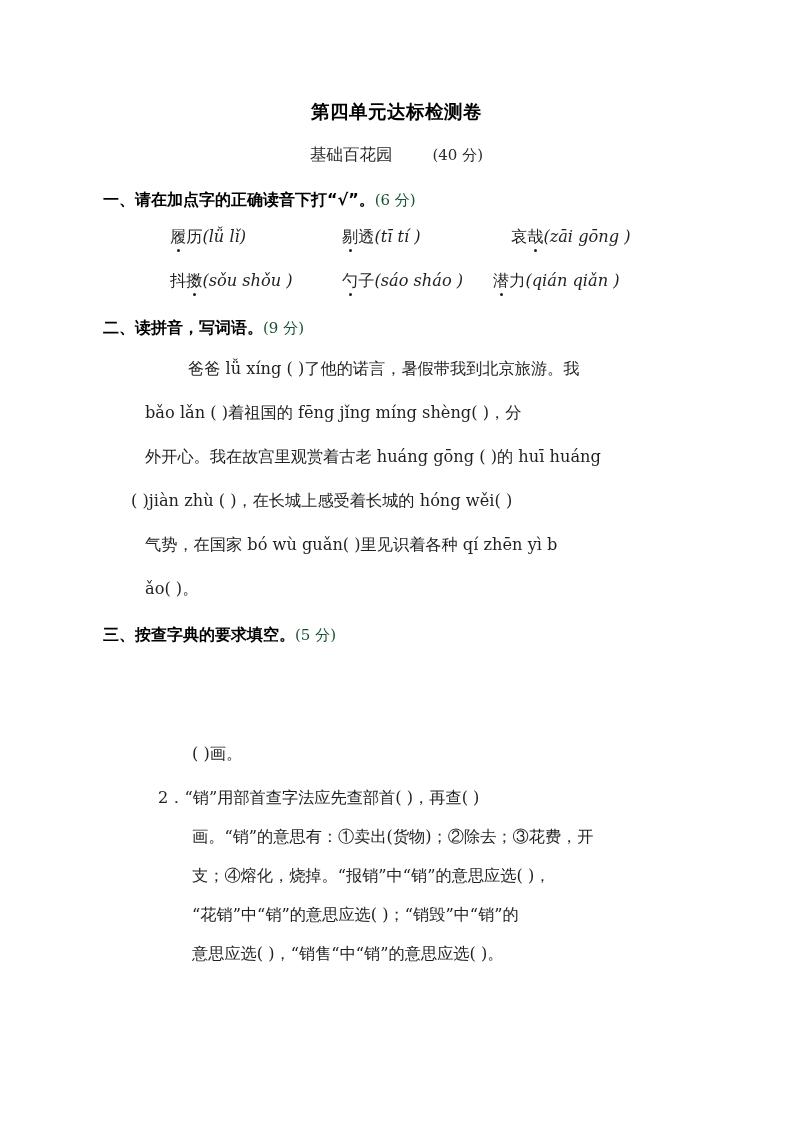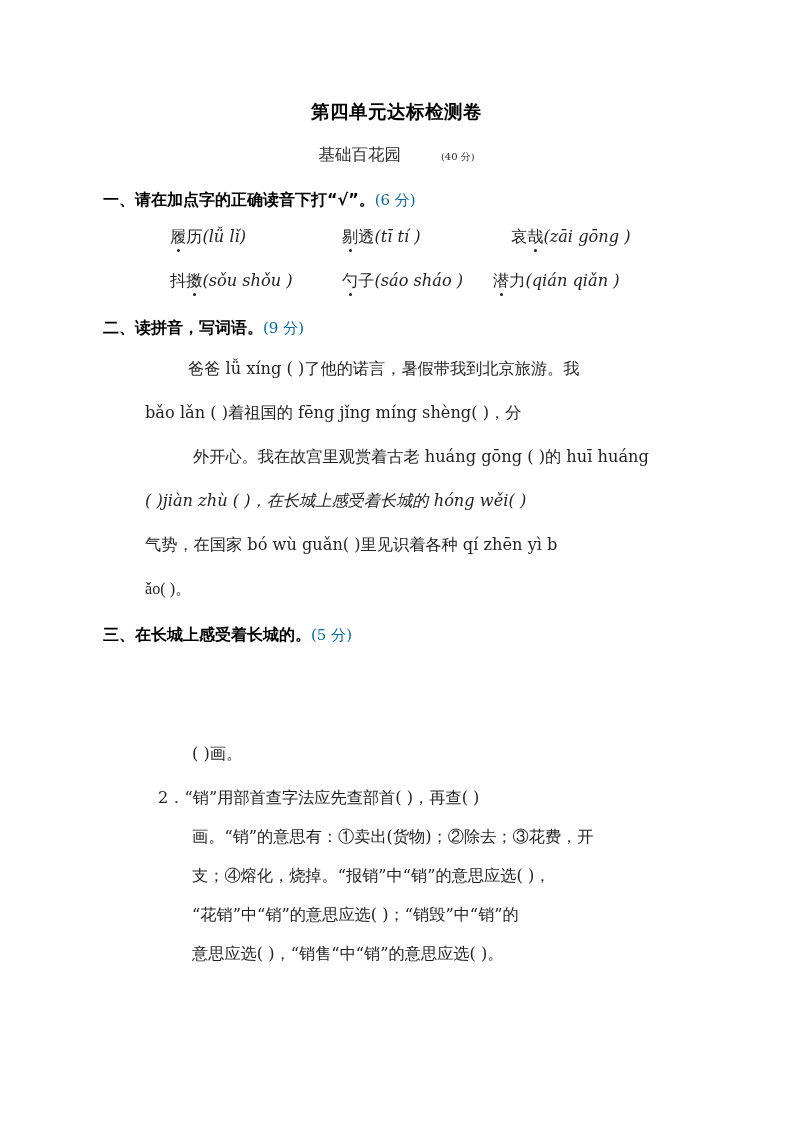--- a/index.html
+++ b/index.html
@@ -33,37 +33,37 @@
   .doc-subtitle {
     position: absolute;
     top: 144px;
     left: 0;
     width: 793px;
     text-align: center;
     font-family: "DejaVu Serif", serif;
     font-size: 16.5px;
     color: #2a2a2a;
   }
-  .doc-subtitle .score { font-size: 10px; margin-left: 40px; }
+  .doc-subtitle .score { font-size: 15px; margin-left: 40px; }
 
   
   .sec-head {
     position: absolute;
     left: 103px;
     font-family: "DejaVu Sans", sans-serif;
     font-weight: bold;
     font-size: 16px;
     color: #000000;
     white-space: nowrap;
   }
   .sec-head .score {
     font-family: "DejaVu Serif", serif;
     font-weight: normal;
     font-size: 15px;
-    color: #0369a1;
+    color: #14532d;
   }
 
   
   .line {
     position: absolute;
     font-family: "DejaVu Serif", serif;
     font-size: 16.2px;
     color: #1f1f1f;
     white-space: nowrap;
     line-height: 1;
@@ -123,27 +123,27 @@
   <div class="line" style="top:273px; left:493px;">
     <span class="dot">潜</span><span>力</span><span class="py">(qián     qiǎn )</span>
   </div>
 
   <div class="sec-head" style="top:318px;">
     <span>二、读拼音，写词语。</span><span class="score">(9 分)</span>
   </div>
 
   <div class="line" style="top:361px; left:188px;">爸爸 lǚ  xíng (      )了他的诺言，暑假带我到北京旅游。我</div>
   <div class="line" style="top:405px; left:145px;">bǎo   lǎn (      )着祖国的 fēng  jǐng  míng  shèng(          )，分</div>
-  <div class="line" style="top:449px; left:145px;margin-left:48px;">外开心。我在故宫里观赏着古老 huáng  gōng (      )的 huī  huáng</div>
-  <div class="line" style="top:493px; left:145px;font-style:italic;">(      )jiàn  zhù (       )，在长城上感受着长城的 hóng  wěi(      )</div>
+  <div class="line" style="top:449px; left:145px;">外开心。我在故宫里观赏着古老 huáng  gōng (      )的 huī  huáng</div>
+  <div class="line" style="top:493px; left:131px;">(      )jiàn  zhù (       )，在长城上感受着长城的 hóng  wěi(      )</div>
   <div class="line" style="top:537px; left:145px;">气势，在国家 bó  wù  guǎn(           )里见识着各种 qí  zhēn  yì  b</div>
-  <div class="line" style="top:581px; left:145px;font-family:Liberation Serif, serif;">ǎo(          )。</div>
+  <div class="line" style="top:581px; left:145px;">ǎo(          )。</div>
 
   <div class="sec-head" style="top:625px;">
-    <span>三、在长城上感受着长城的。</span><span class="score">(5 分)</span>
+    <span>三、按查字典的要求填空。</span><span class="score">(5 分)</span>
   </div>
 
   <div class="line" style="top:746px; left:192px;">(        )画。</div>
 
   <div class="line" style="top:790px; left:158px;">2．“销”用部首查字法应先查部首(          )，再查(          )</div>
   <div class="line" style="top:868px; left:192px;">支；④熔化，烧掉。“报销”中“销”的意思应选(       )，</div>
   <div class="line" style="top:829px; left:192px;">画。“销”的意思有：①卖出(货物)；②除去；③花费，开</div>
   <div class="line" style="top:907px; left:192px;">“花销”中“销”的意思应选(      )；“销毁”中“销”的</div>
   <div class="line" style="top:946px; left:192px;">意思应选(      )，“销售“中“销”的意思应选(      )。</div>
 

